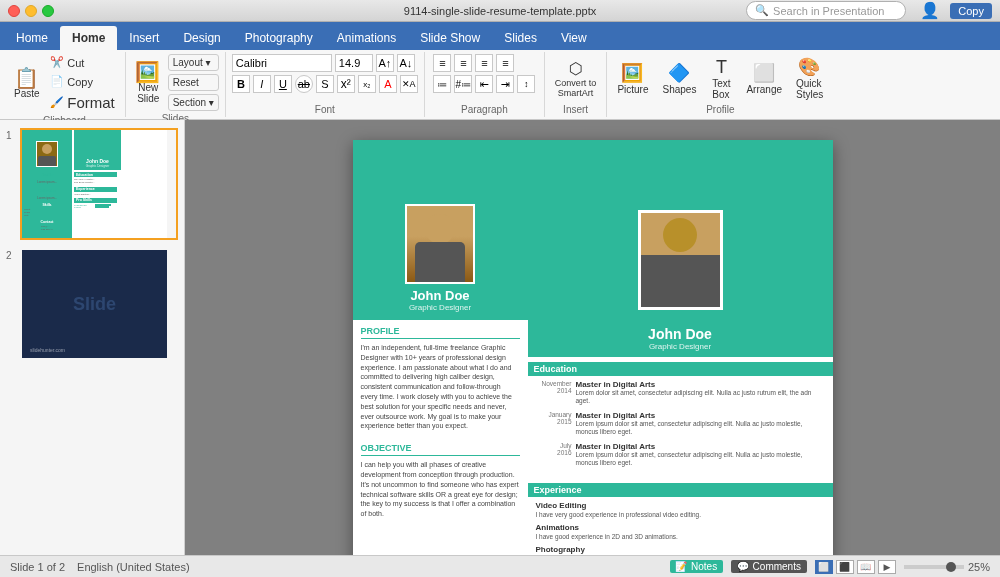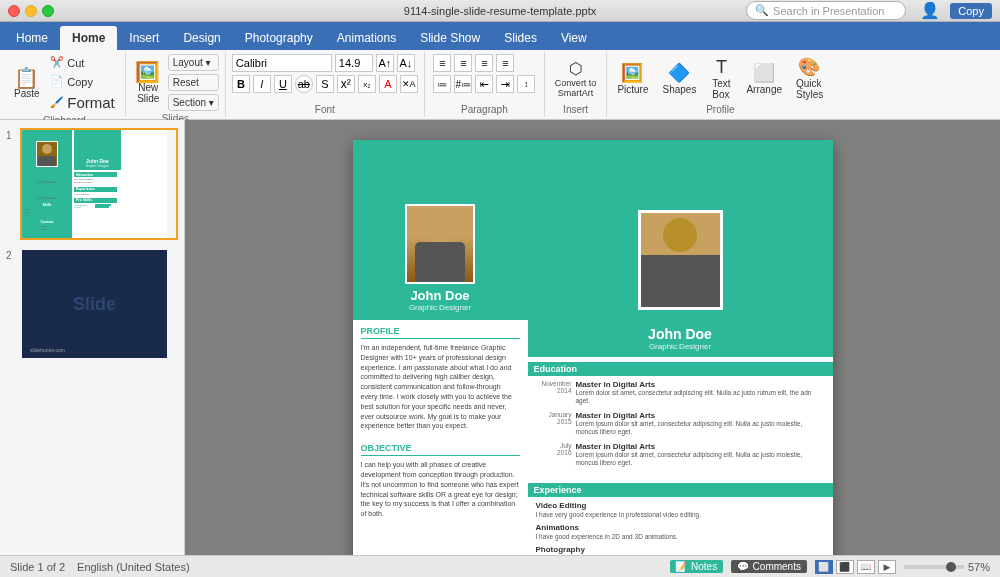--- a/index.html
+++ b/index.html
@@ -749,16 +749,16 @@
     <div style="display:flex;gap:3px;">
       <div class="view-btn" style="background:#3a6eb5;border-color:#3a6eb5;">⬜</div>
       <div class="view-btn">⬛</div>
       <div class="view-btn">📖</div>
       <div class="view-btn">▶</div>
     </div>
     <div style="display:flex;align-items:center;gap:4px;">
       <div class="zoom-slider">
         <div class="zoom-thumb"></div>
       </div>
-      <span>57%</span>
+      <span>25%</span>
     </div>
   </div>
 </div>
 
 </body></html>

